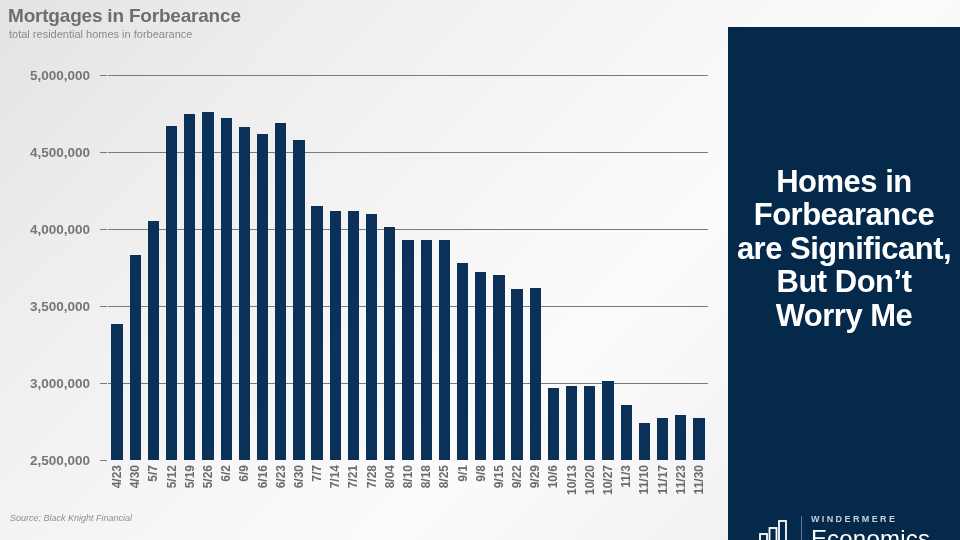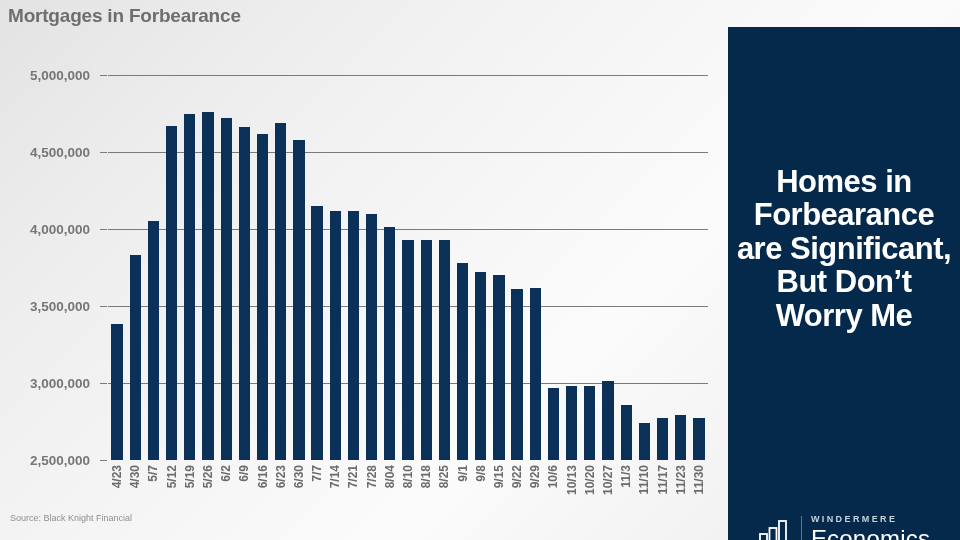--- a/index.html
+++ b/index.html
@@ -36,20 +36,21 @@
     position: absolute;
     left: 9px; top: 28px;
     font-size: 11px;
     color: #8a8a8a;
   }
   #source-note {
     position: absolute;
     left: 10px; top: 513px;
     font-size: 9px;
     color: #8e8e8e;
+    font-style: italic;
   }
 
   #plot {
     position: absolute;
     left: 108px;
     top: 75px;
     width: 600px;
     height: 385px;
   }
   .gridline {
@@ -167,20 +168,21 @@
   }
 </style>
 </head>
 <body>
 
 <div id="stage">
 
   <div id="chart-panel">
 
     <div id="chart-title">Mortgages in Forbearance</div>
+    <div id="chart-subtitle">total residential homes in forbearance</div>
 
     <div id="plot">
       <div id="gridlines">
           <div class="tickmark" style="top: 385px; left: -8px;"></div>
           <div class="gridline" style="top: 308px;"></div>
           <div class="tickmark" style="top: 308px; left: -8px;"></div>
           <div class="gridline" style="top: 231px;"></div>
           <div class="tickmark" style="top: 231px; left: -8px;"></div>
           <div class="gridline" style="top: 154px;"></div>
           <div class="tickmark" style="top: 154px; left: -8px;"></div>

